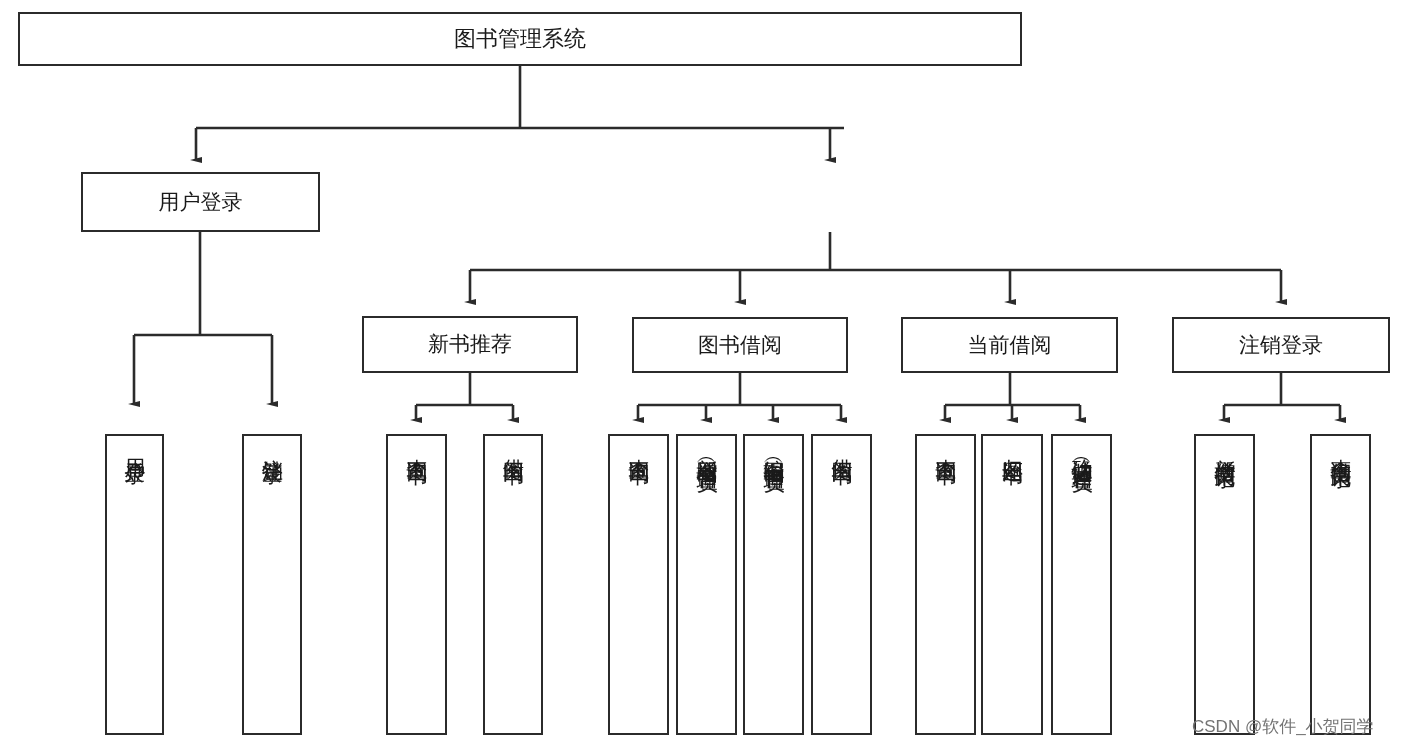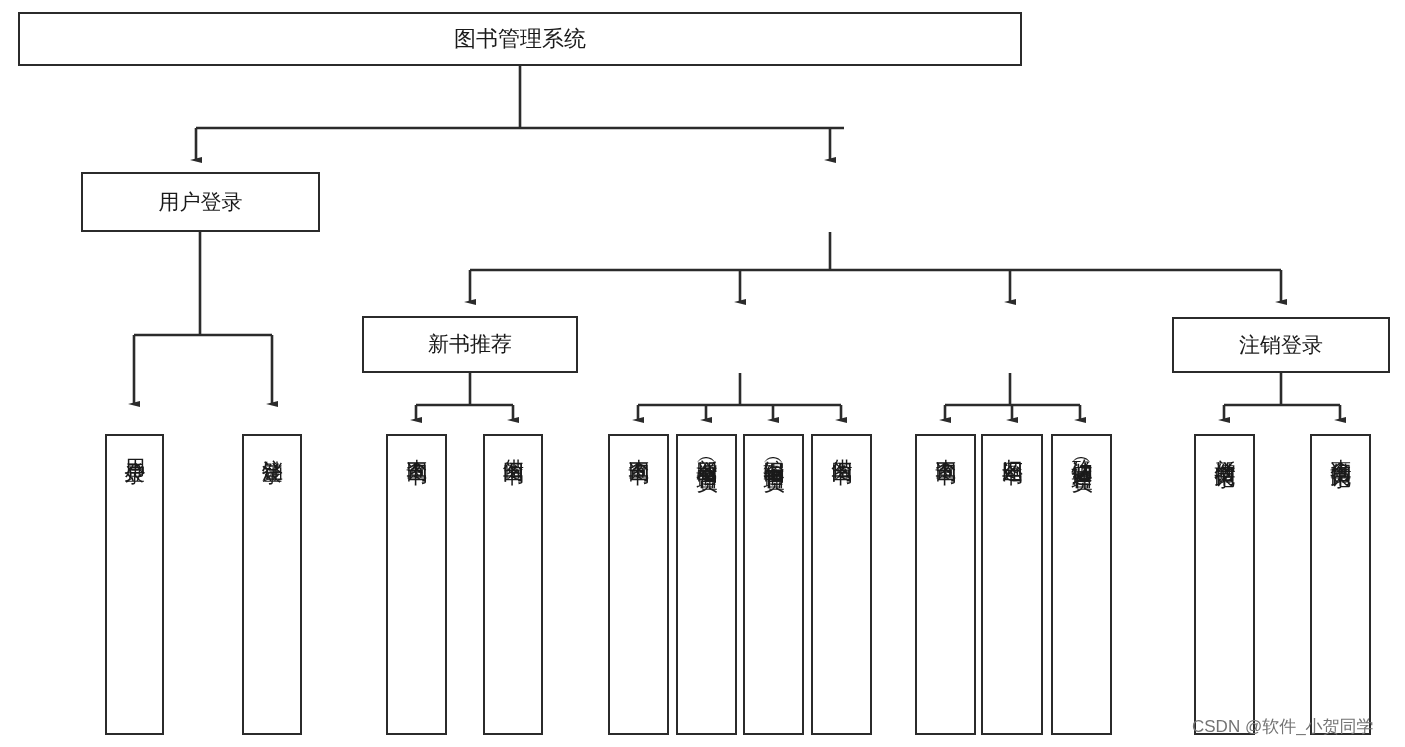--- a/index.html
+++ b/index.html
@@ -122,20 +122,26 @@
     <span class="node-label">图书管理系统</span>
   </div>
 
   <div class="node horiz" style="left:81px; top:172px; width:239px; height:60px;">
     <span class="node-label">用户登录</span>
   </div>
 
   <div class="node horiz" style="left:362px; top:316px; width:216px; height:57px;">
     <span class="node-label">新书推荐</span>
   </div>
+  <div class="node horiz" style="left:632px; top:317px; width:216px; height:56px;">
+    <span class="node-label">图书借阅</span>
+  </div>
+  <div class="node horiz" style="left:901px; top:317px; width:217px; height:56px;">
+    <span class="node-label">当前借阅</span>
+  </div>
   <div class="node horiz" style="left:1172px; top:317px; width:218px; height:56px;">
     <span class="node-label">注销登录</span>
   </div>
 
   <div class="node vert" style="left:105px; top:434px; width:59px; height:301px;">
     <span class="node-label">用户登录</span>
   </div>
   <div class="node vert" style="left:242px; top:434px; width:60px; height:301px;">
     <span class="node-label">注销登录</span>
   </div>

